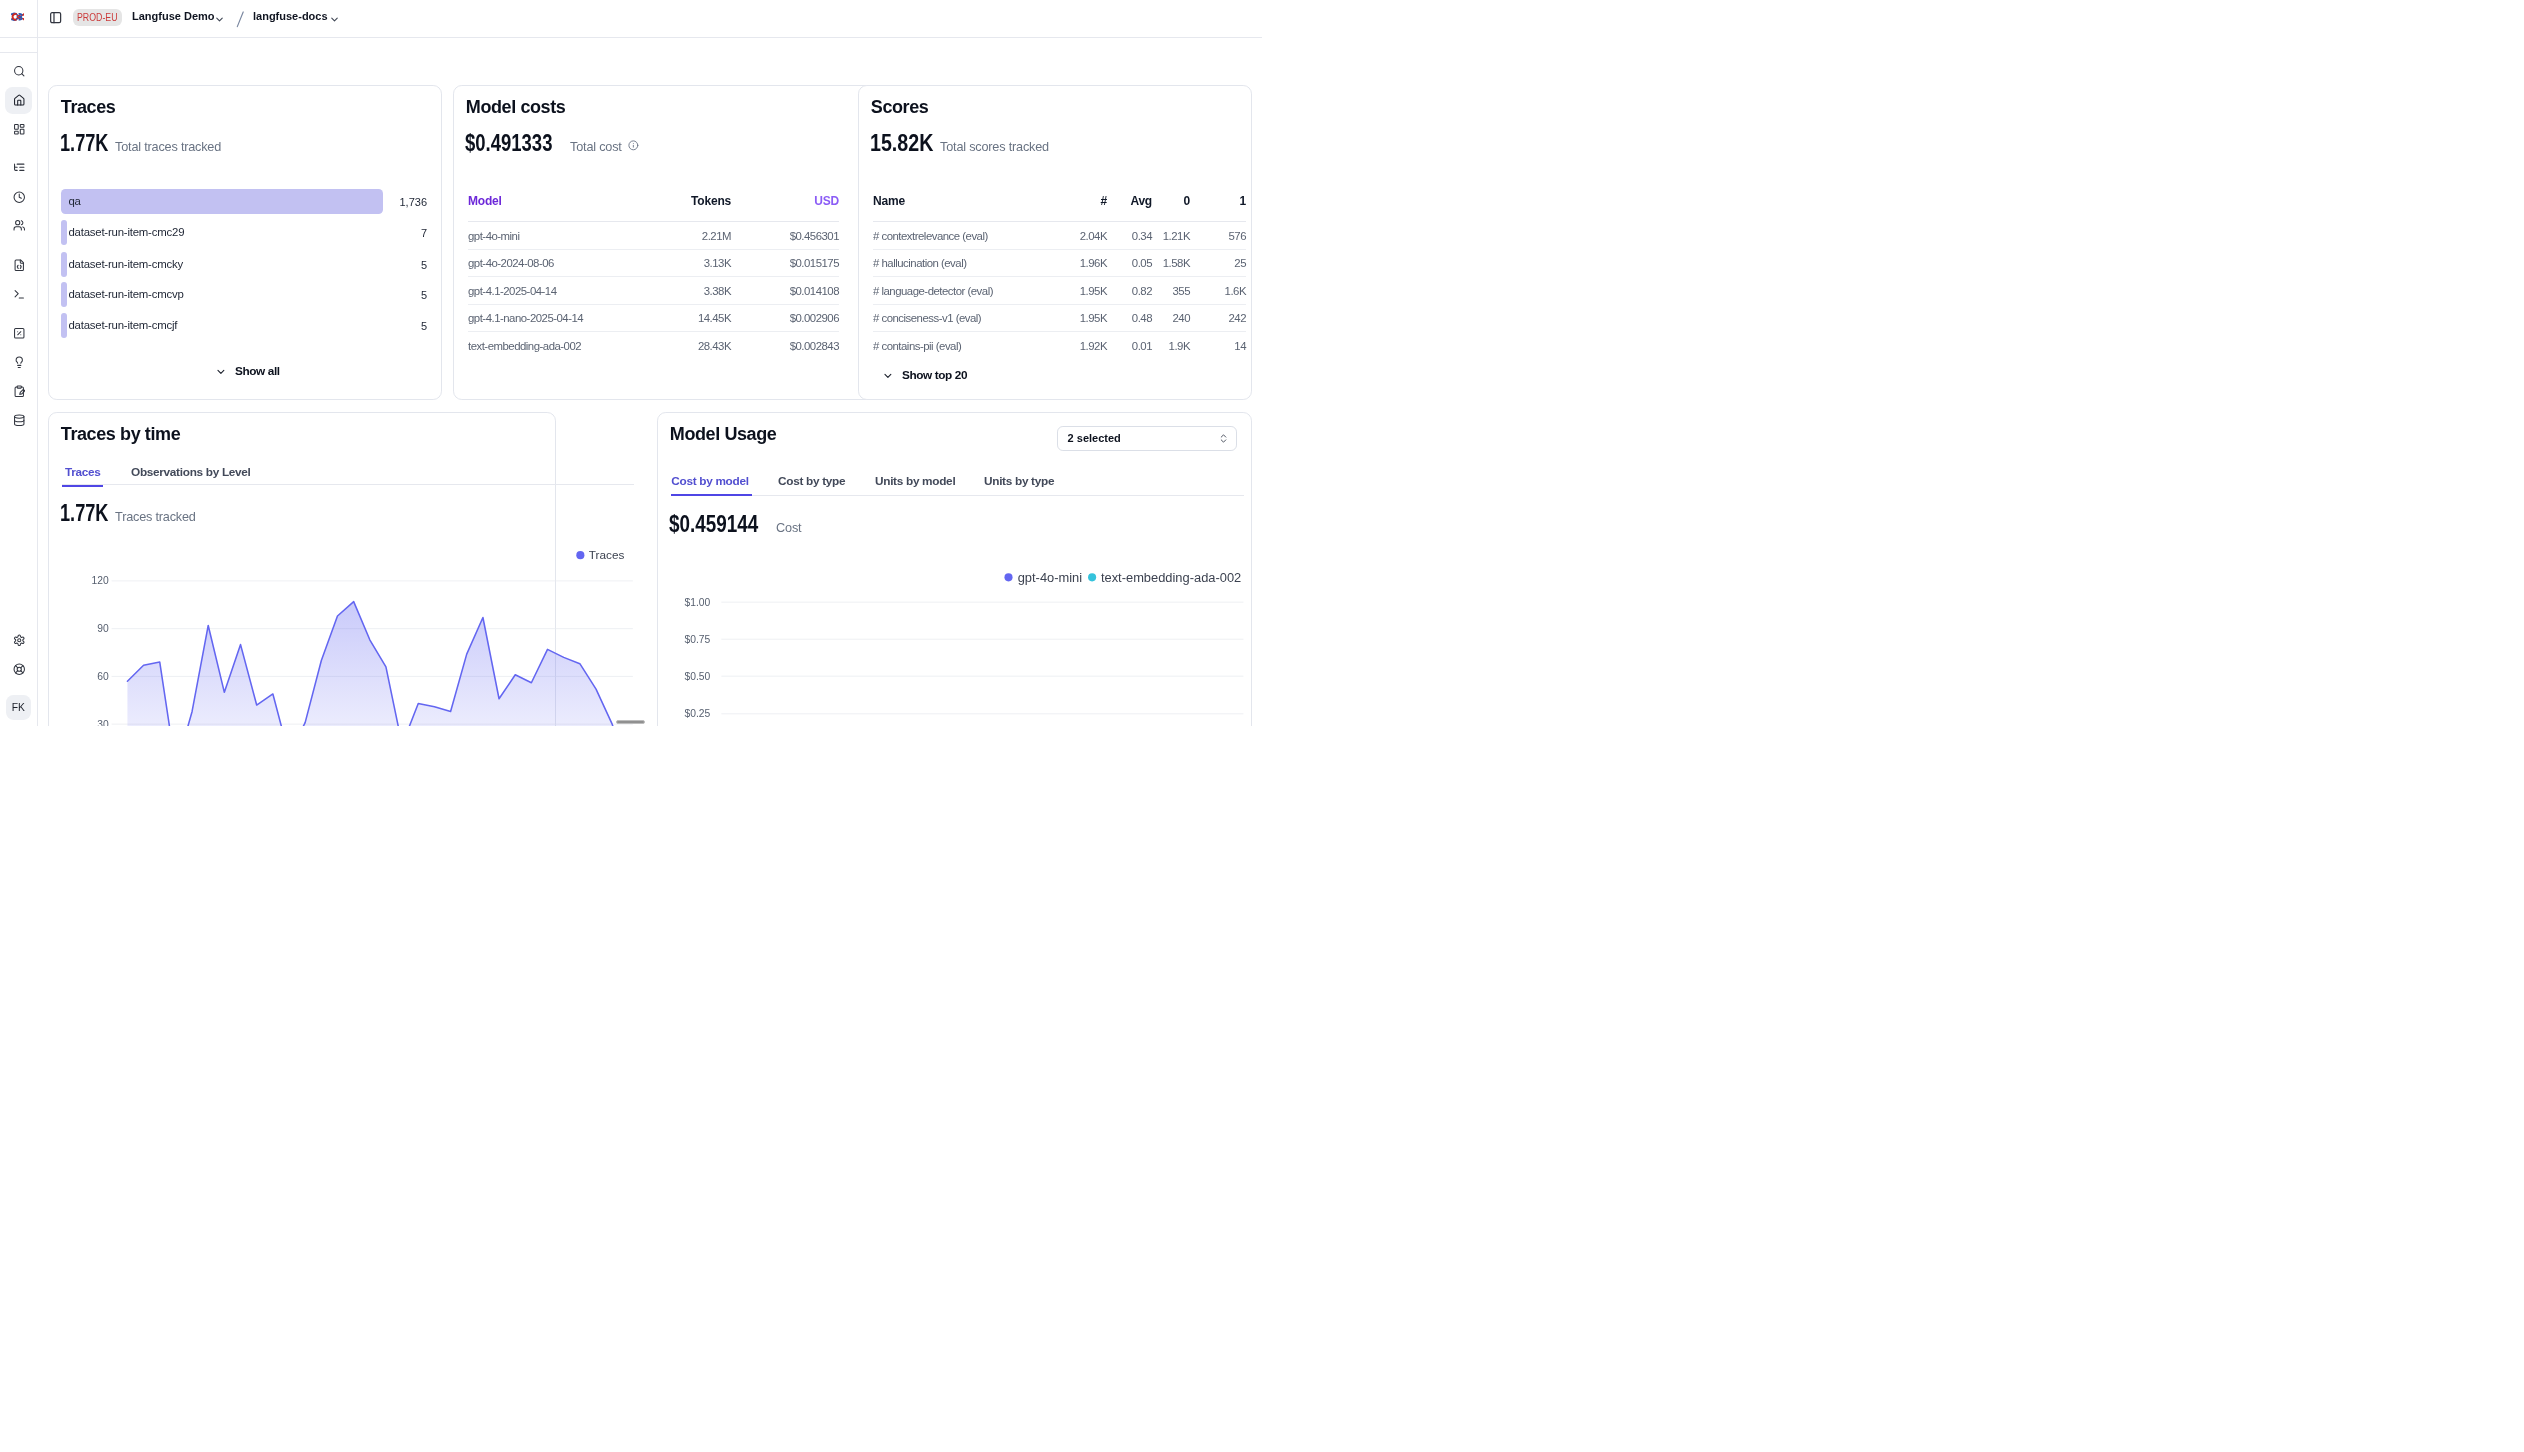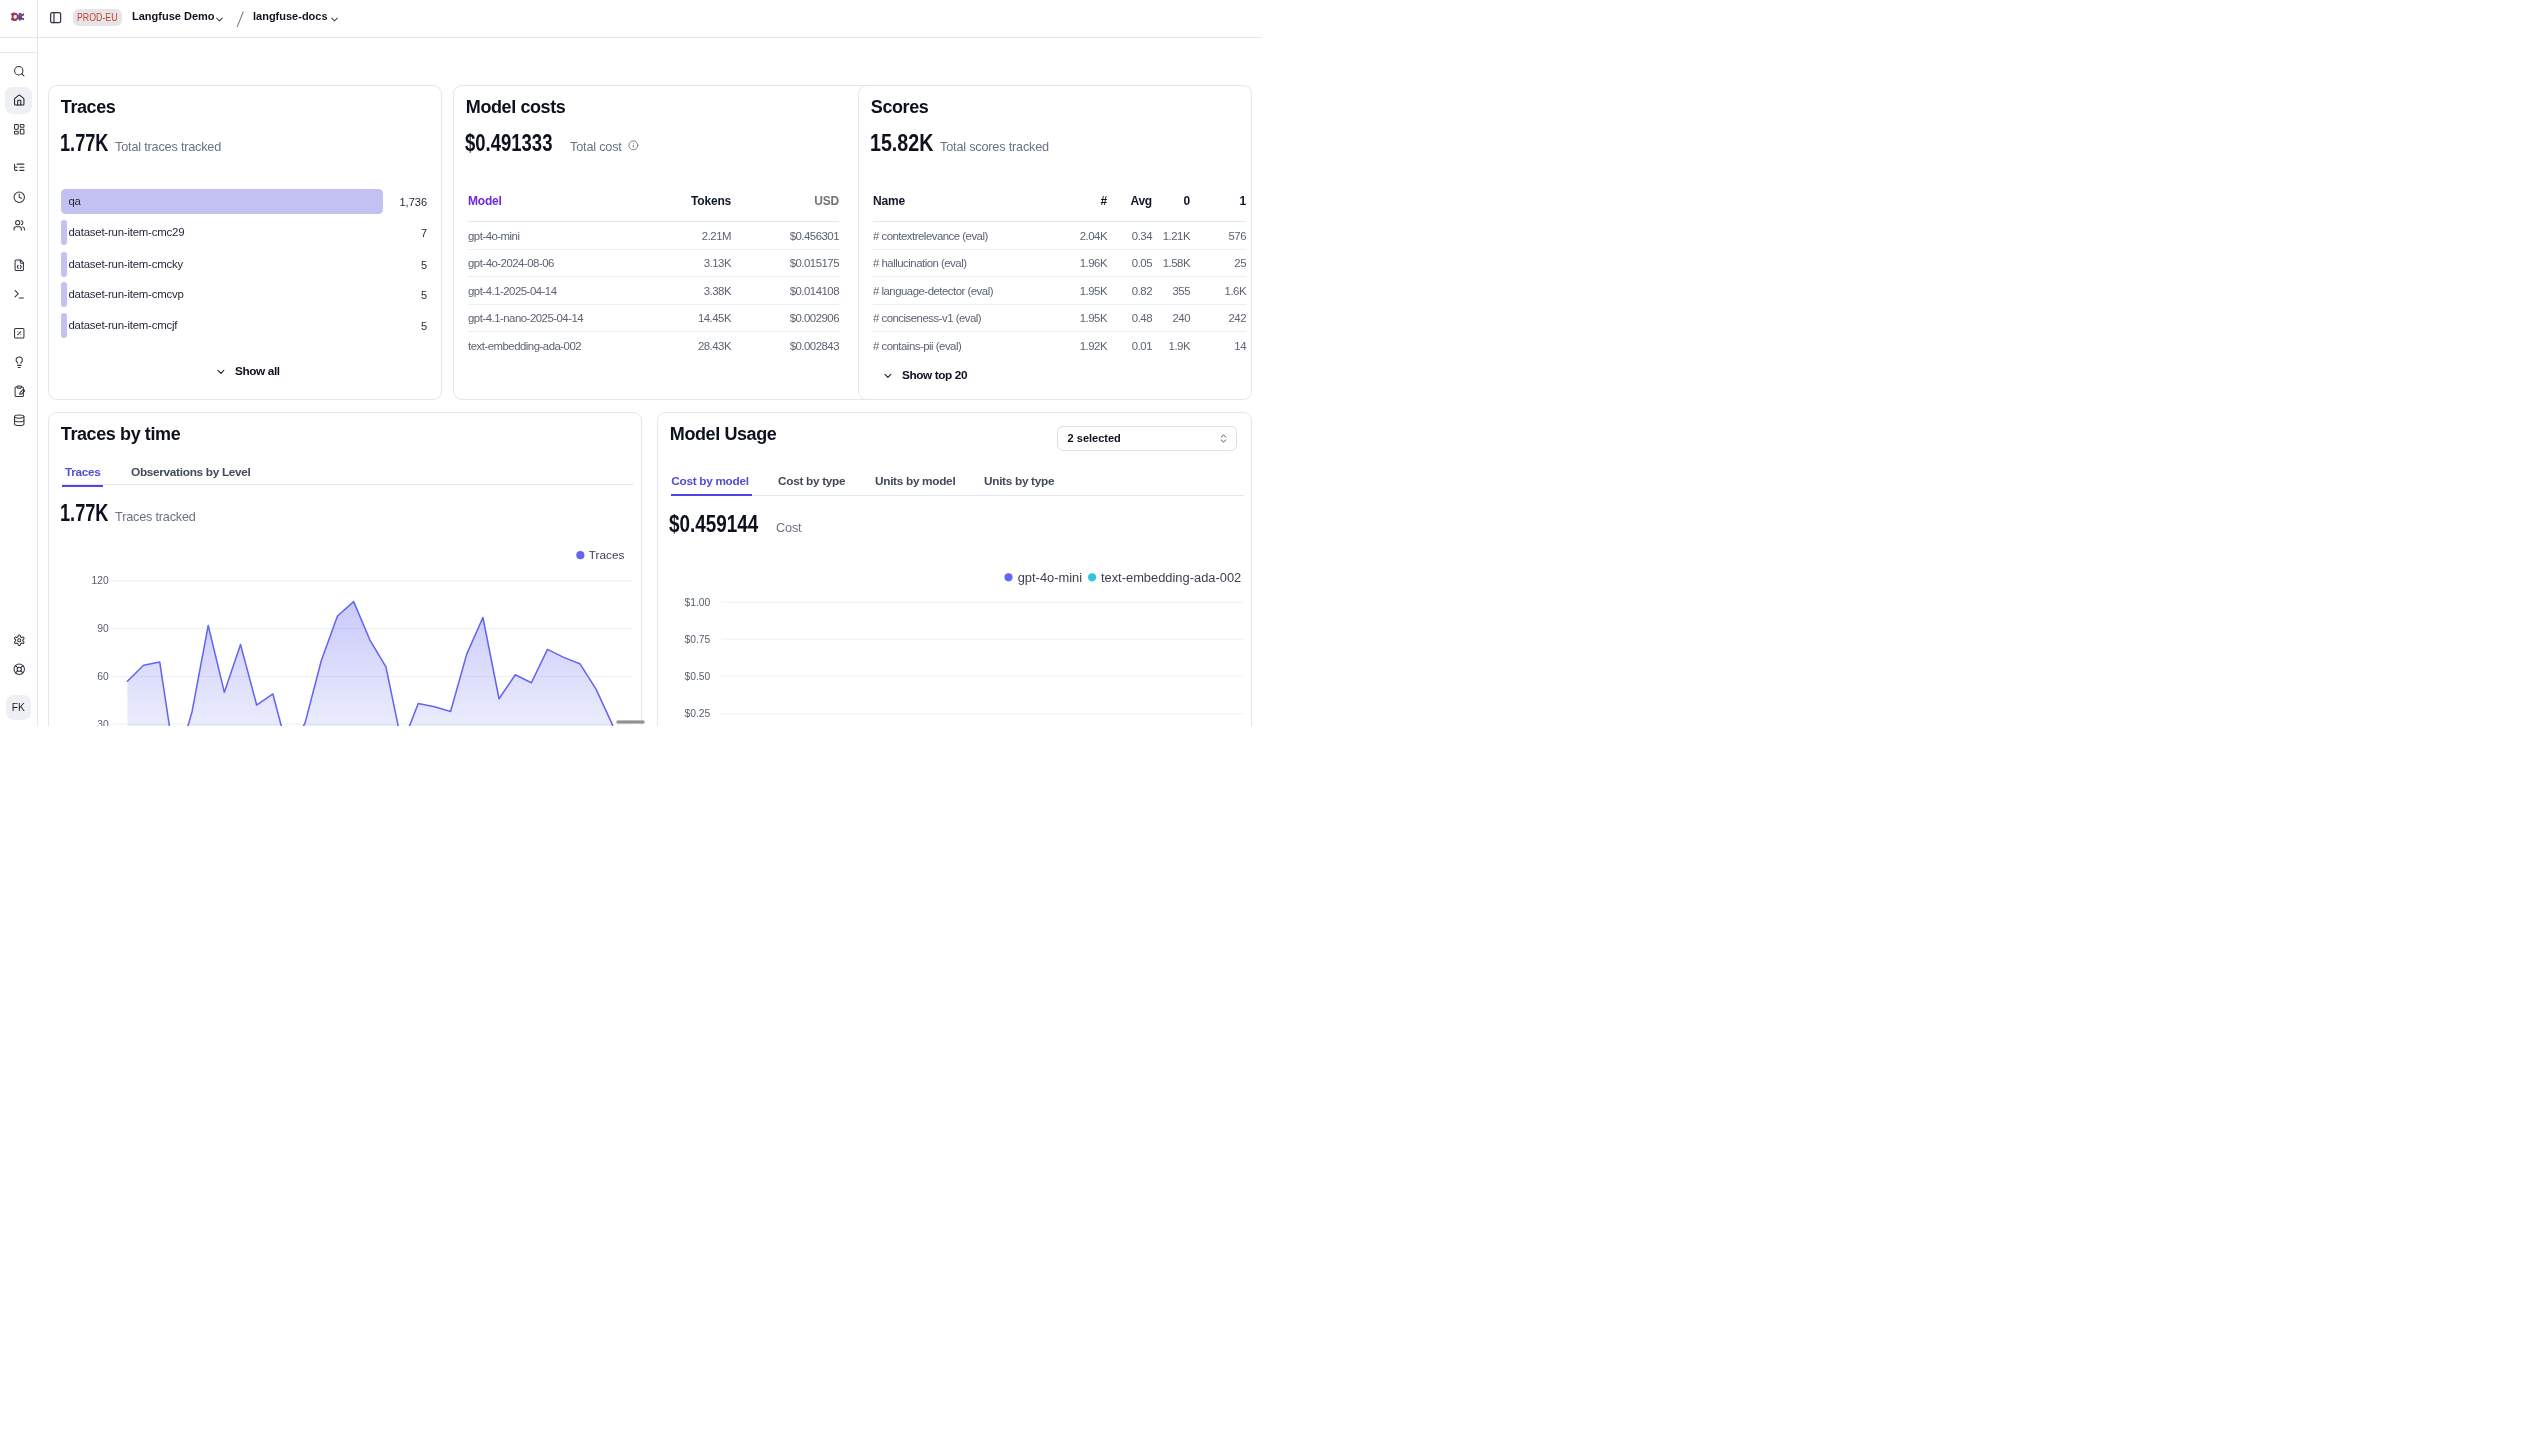--- a/index.html
+++ b/index.html
@@ -265,21 +265,21 @@
     <div class="ctitle">Model costs</div>
     <div class="metric" style="top:44px;"><span class="num" style="width:97px; transform:scaleX(0.804);">$0.491333</span><span class="sub">Total cost</span><svg style="margin-left:6.6px;" width="10.7" height="10.7" viewBox="0 0 24 24" fill="none" stroke="#697383" stroke-width="2" stroke-linecap="round">
           <circle cx="12" cy="12" r="10"></circle>
           <path d="M12 16v-4"></path>
           <path d="M12 8h.01"></path>
         </svg></div>
     <div class="abs" style="left:14px; top:108px; width:371px;">
       <div style="position:relative; height:28px; border-bottom:0.7px solid #e6e8ee;">
         <span style="position:absolute; left:0; top:-0.3px; font-size:12px; font-weight:700; letter-spacing:-0.2px; color:#6d28d9;">Model</span>
         <span style="position:absolute; right:108px; top:-0.3px; font-size:12px; font-weight:700; letter-spacing:-0.2px; color:#101828;">Tokens</span>
-        <span style="position:absolute; right:0; top:-0.3px; font-size:12px; font-weight:700; letter-spacing:-0.2px; color:#737373;">USD</span>
+        <span style="position:absolute; right:0; top:-0.3px; font-size:12px; font-weight:700; letter-spacing:-0.2px; color:#8b5cf6;">USD</span>
       </div>
       <div class="costrow">
           <span class="a">gpt-4o-mini</span>
           <span class="b">2.21M</span>
           <span class="c">$0.456301</span>
         </div>
       <div class="costrow">
           <span class="a">gpt-4o-2024-08-06</span>
           <span class="b">3.13K</span>
           <span class="c">$0.015175</span>
@@ -348,21 +348,21 @@
           <span class="d">1.9K</span>
           <span class="e">14</span>
         </div>
     </div>
     <div class="showall" style="left:43px; top:282px;">Show top 20</div>
     <svg class="abs" style="left:23px; top:284px;" width="11.8" height="11.8" viewBox="0 0 24 24" fill="none" stroke="#1a1f2b" stroke-width="2.2" stroke-linecap="round" stroke-linejoin="round">
         <path d="m6 9 6 6 6-6"></path>
       </svg>
   </div>
 
-  <div class="card" id="card-tbt" style="left:48px; top:412px; width:594px; height:368px;">
+  <div class="card" id="card-tbt" style="left:48px; top:412px; width:508px; height:368px;">
     <div class="ctitle">Traces by time</div>
     <div class="tabrow" style="left:12.5px; top:65px; width:572px; height:7.4px;"></div>
     <div class="tab active" style="left:16px; top:52px;">Traces</div>
     <div class="tab" style="left:82px; top:52px;">Observations by Level</div>
     <div class="tab-underline" style="left:12.5px; top:72px; width:41px;"></div>
     <div class="metric" style="top:87px;"><span class="num" style="width:47px; transform:scaleX(0.79);">1.77K</span><span class="sub">Traces tracked</span></div>
     <div id="tbt-chart" class="abs" style="left:0; top:0;">
     <svg class="abs" style="left:0; top:0;" width="598" height="328" viewBox="0 0 812 445">
       <defs>
         <linearGradient id="ag" gradientUnits="userSpaceOnUse" x1="0" y1="252" x2="0" y2="490">

